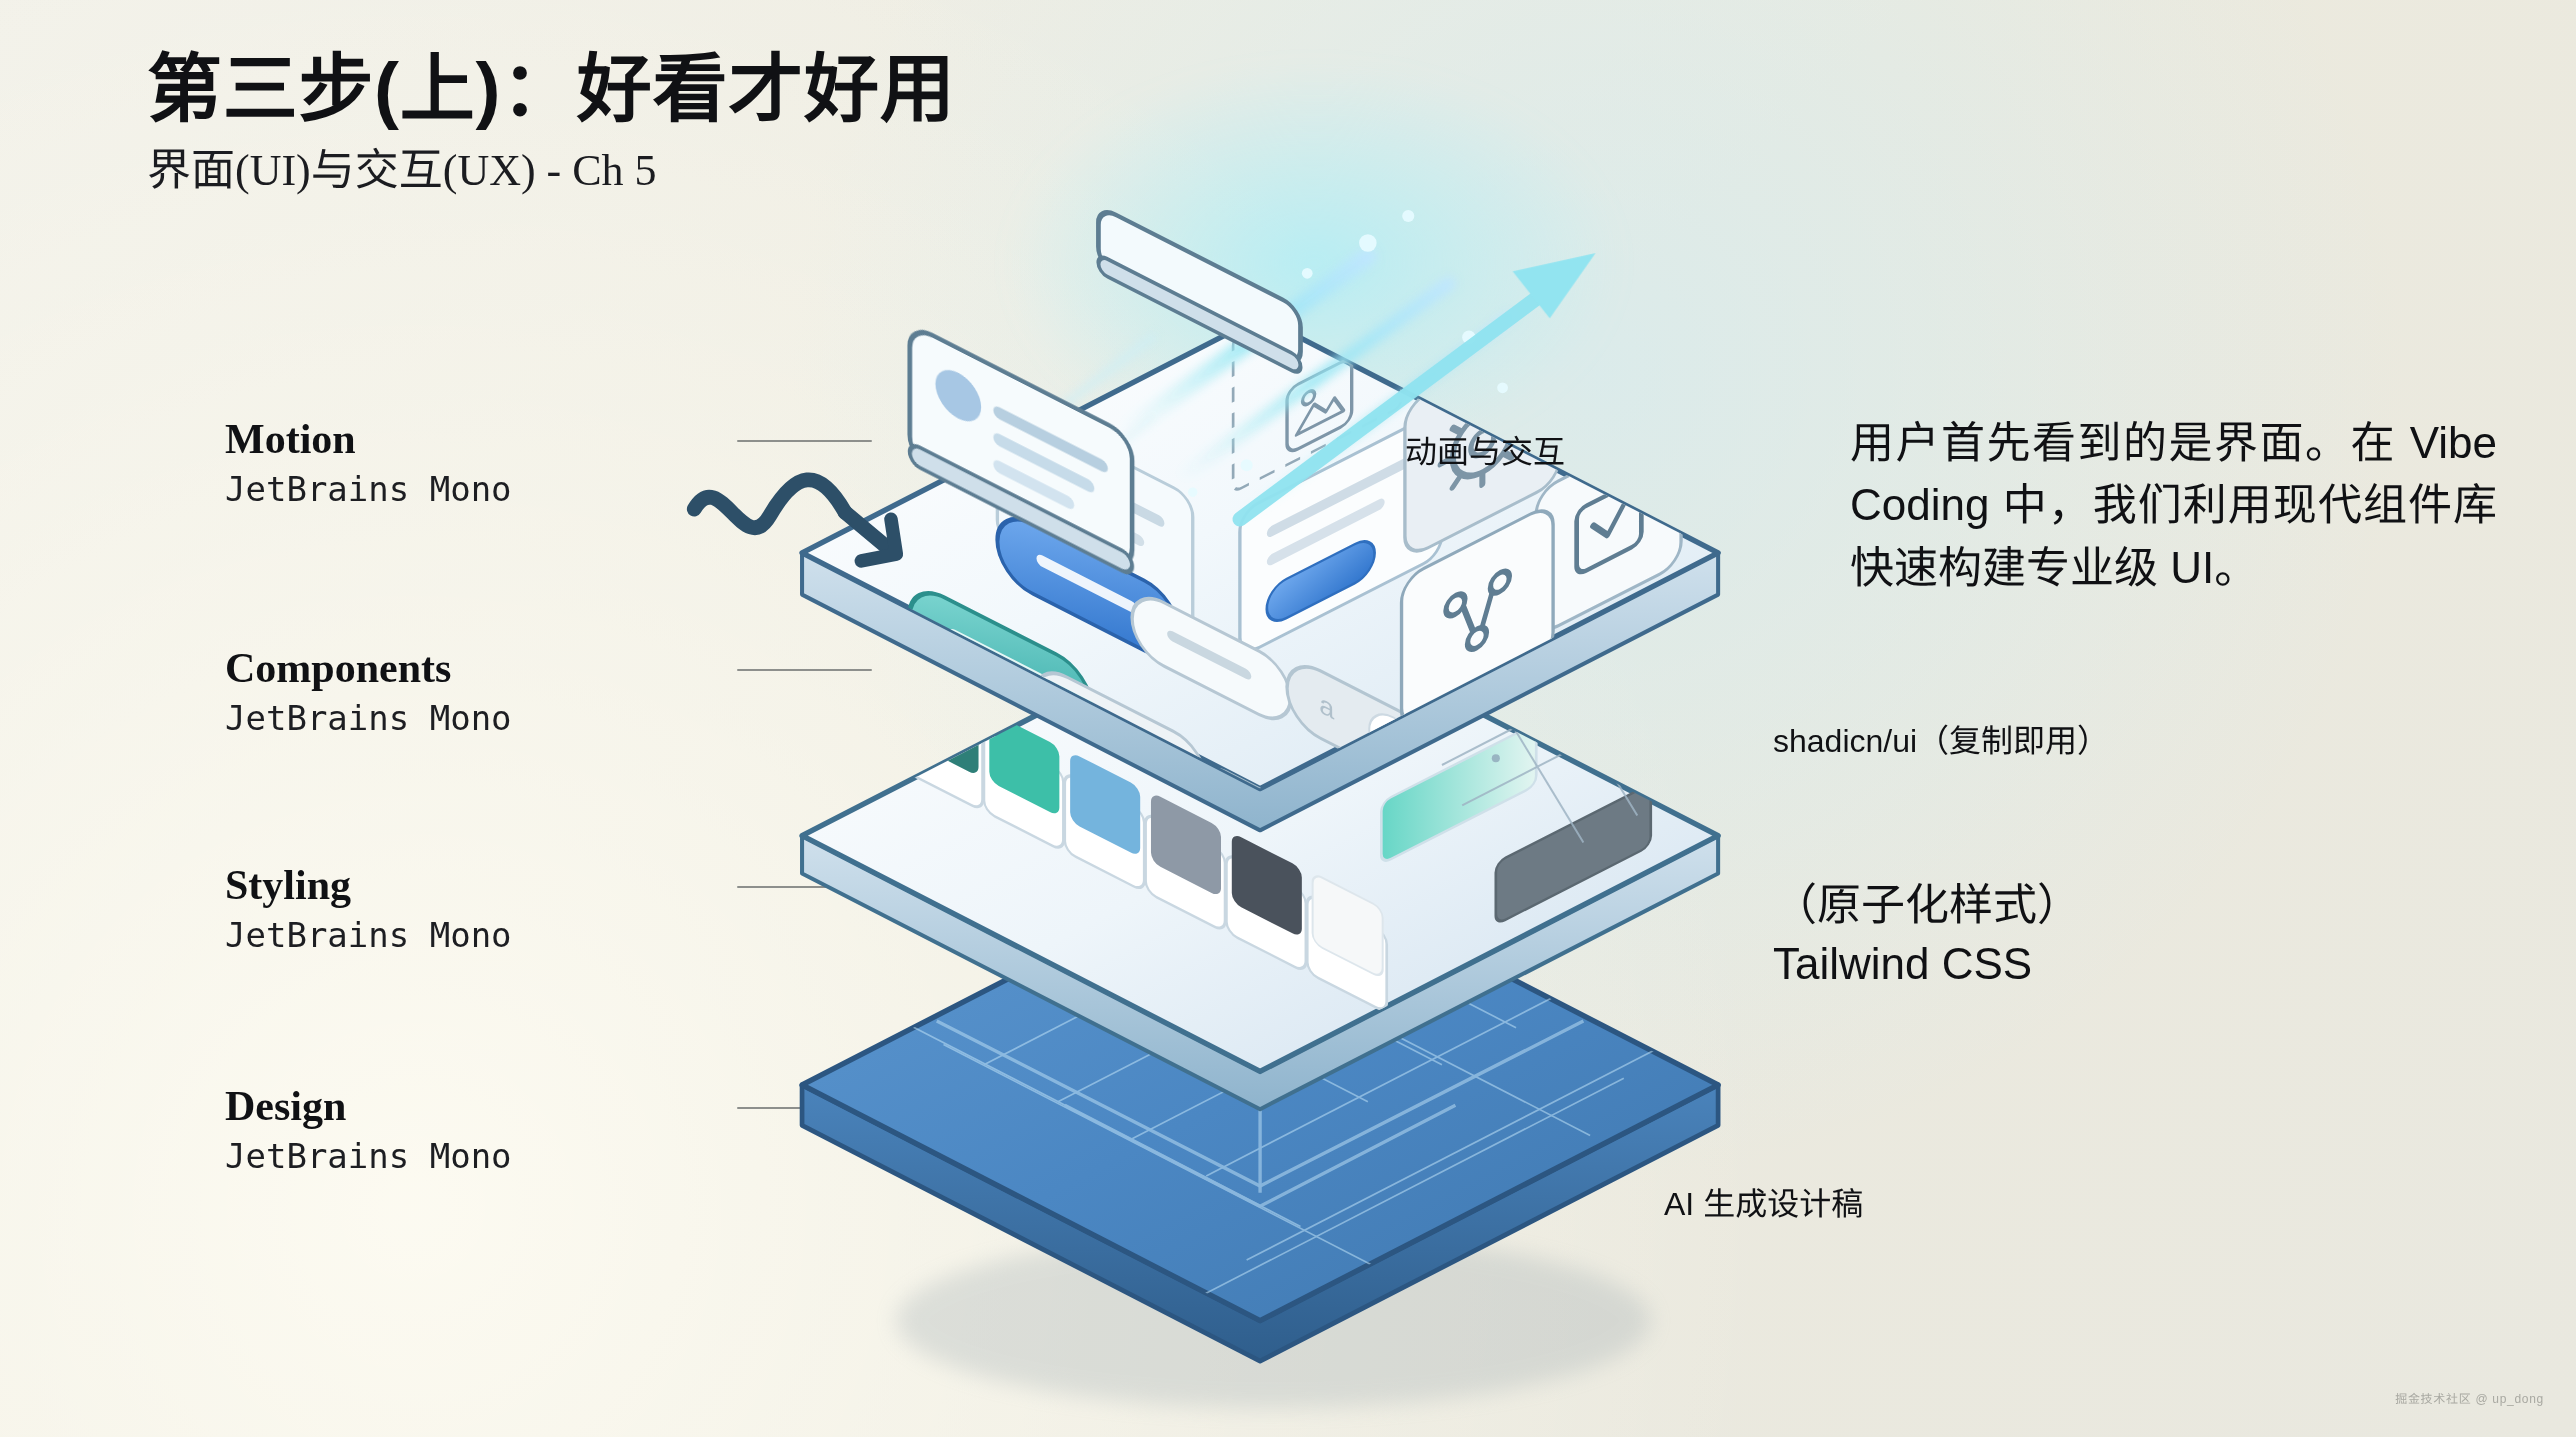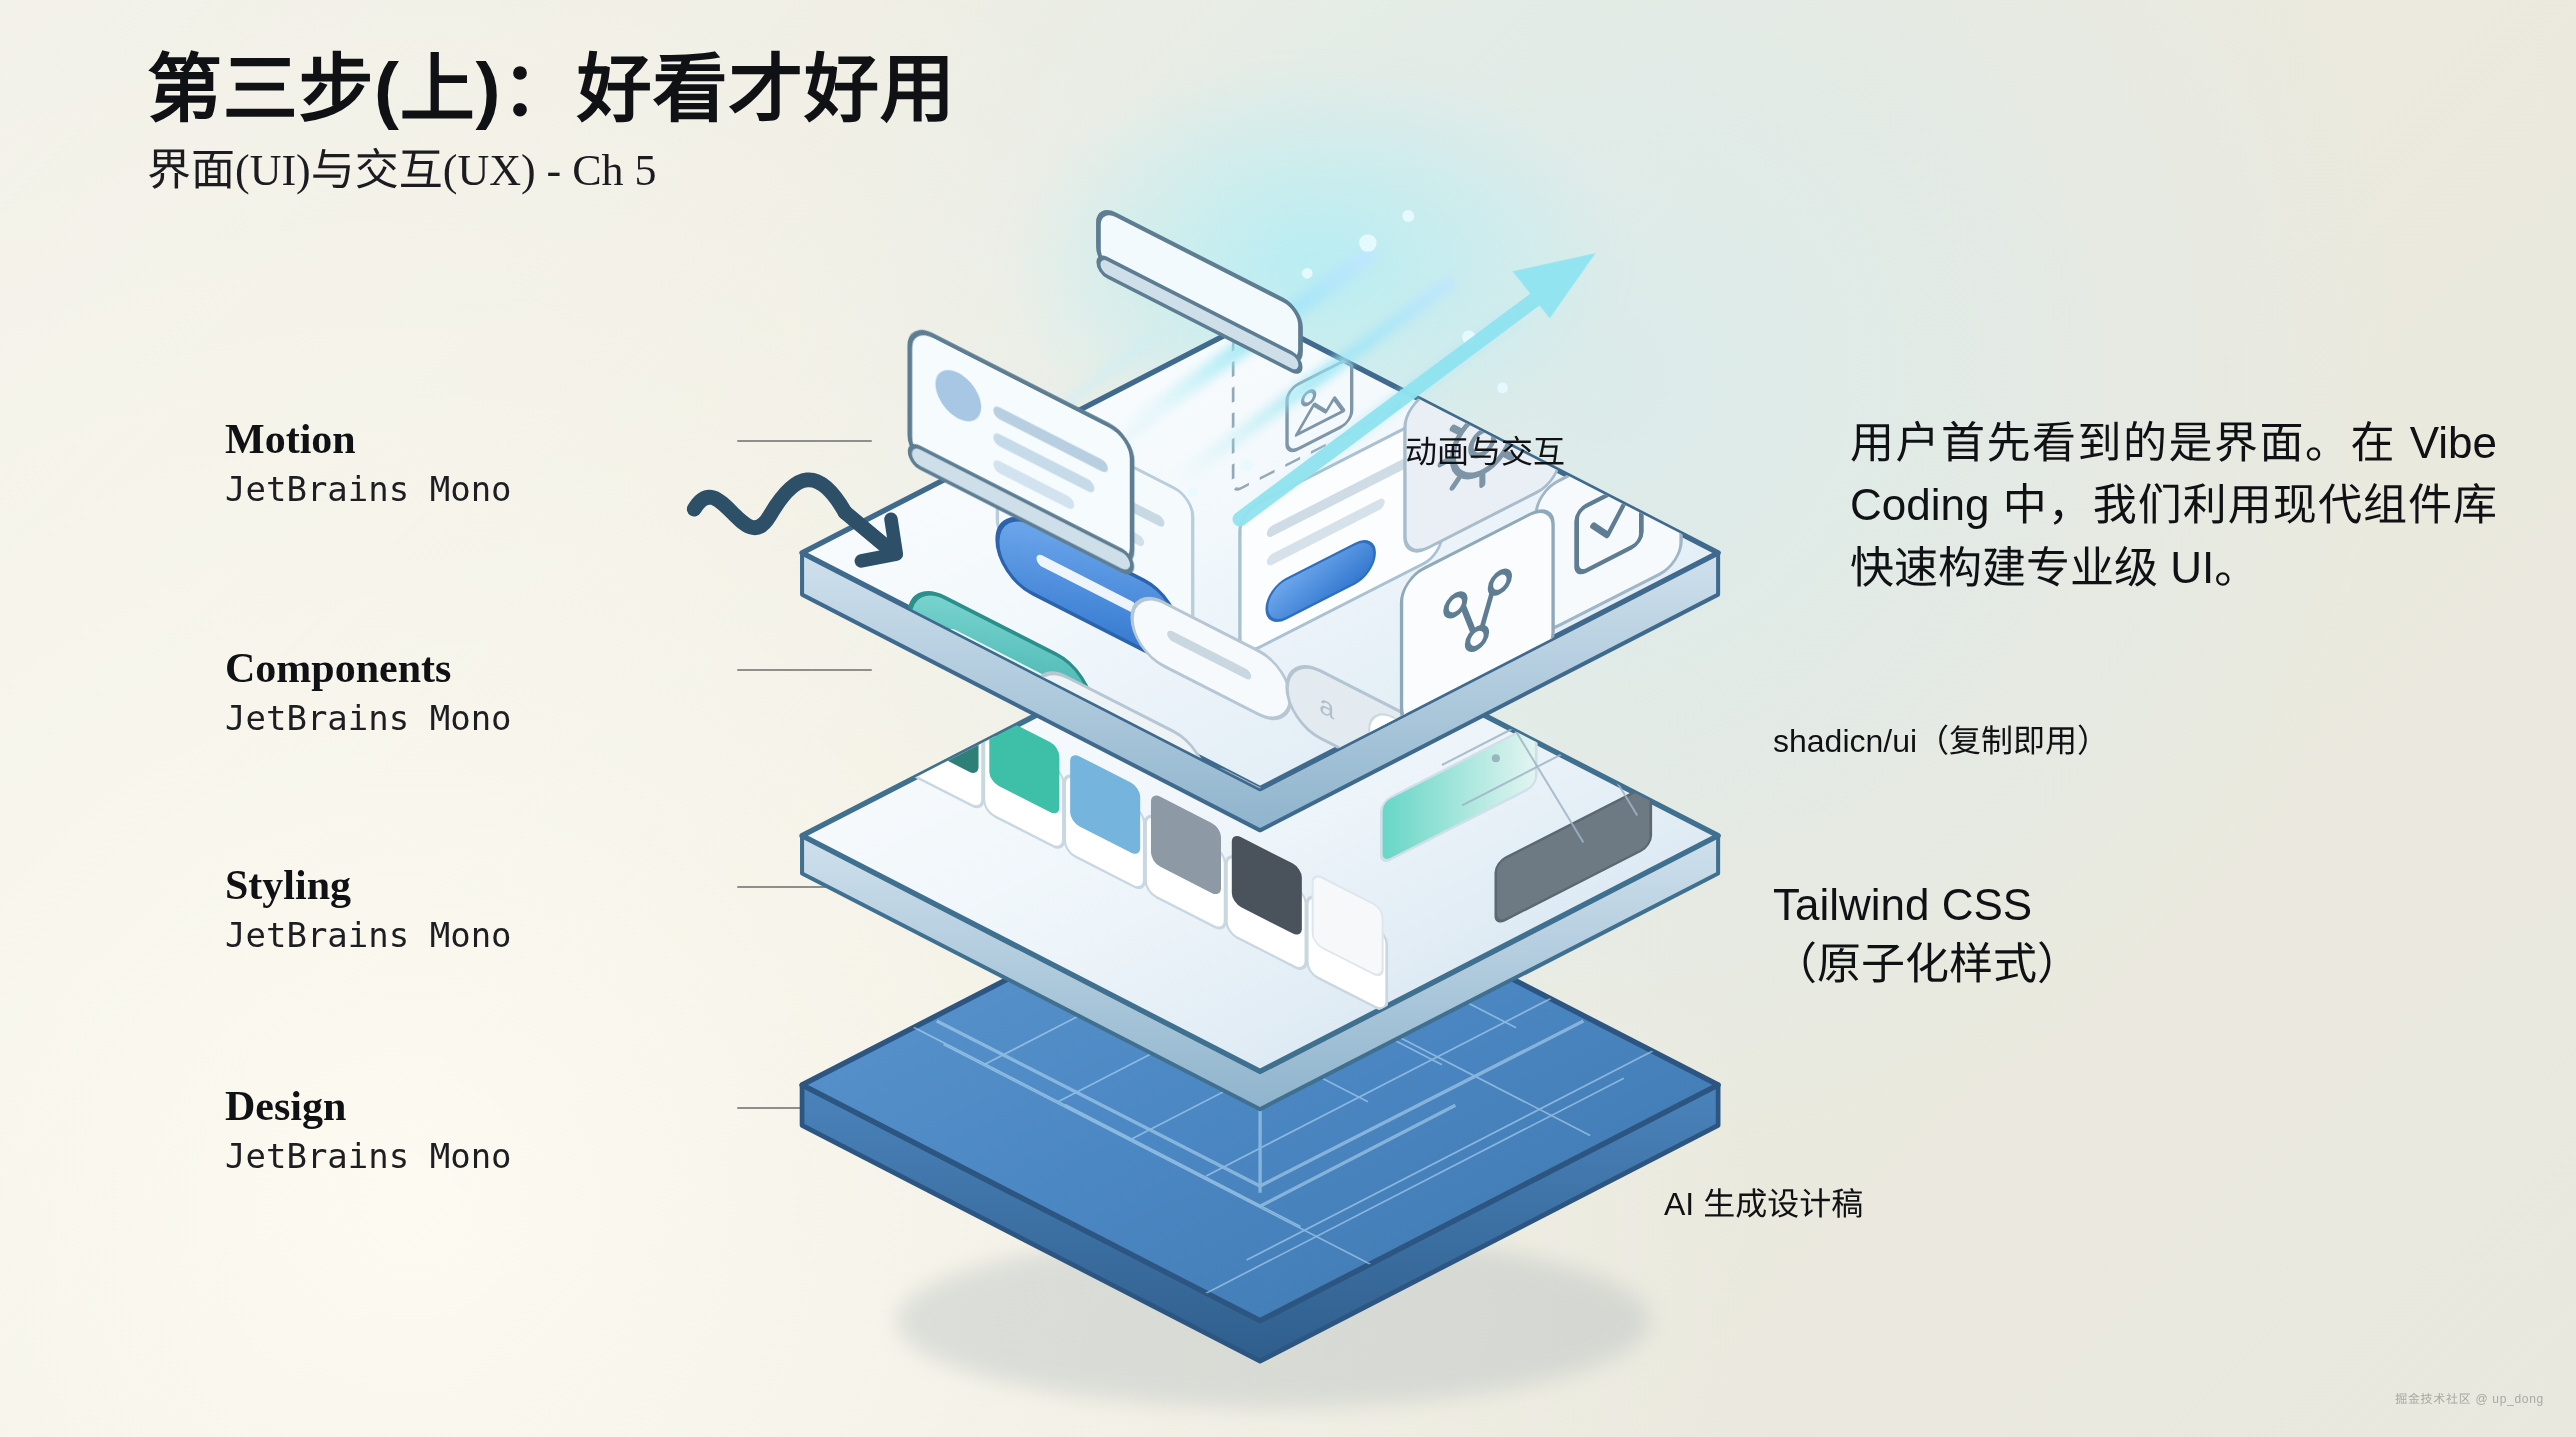--- a/index.html
+++ b/index.html
@@ -418,19 +418,19 @@
     </g>
   </g>
 </svg>
 </div>
 
 <p class="lede">用户首先看到的是界面。在 Vibe Coding 中，我们利用现代组件库快速构建专业级 UI。</p>
 
 <div class="callout callout-motion">动画与交互</div>
 <div class="callout callout-components">shadicn/ui（复制即用）</div>
 <div class="callout callout-styling">
+  <div>（原子化样式）</div>
   <div>Tailwind CSS</div>
-  <div>（原子化样式）</div>
 </div>
 <div class="callout callout-design">AI 生成设计稿</div>
 
 <div class="watermark">掘金技术社区 @ up_dong</div>
 
 
 </body></html>

